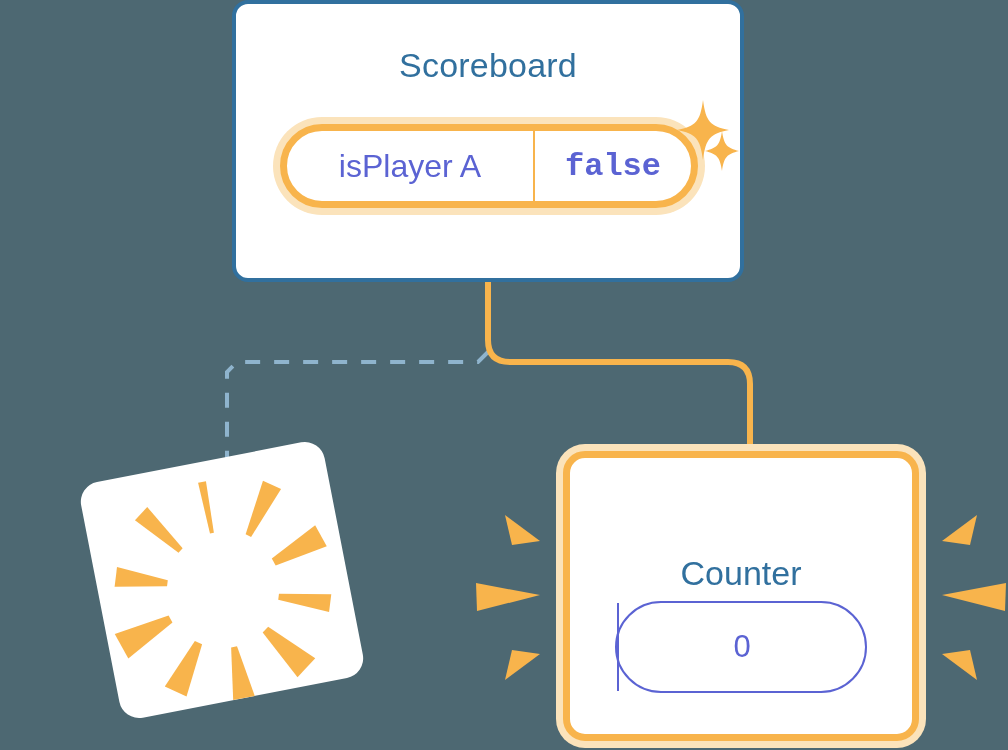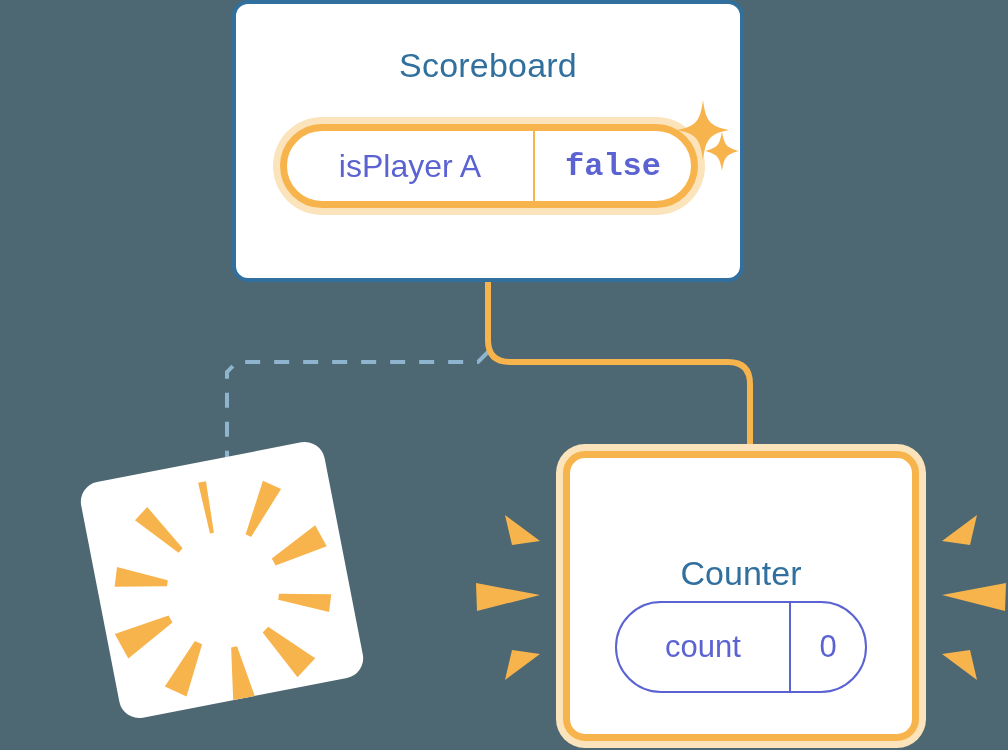--- a/index.html
+++ b/index.html
@@ -158,21 +158,20 @@
   </div>
 
   <svg class="layer svg-top" width="1008" height="750" viewBox="0 0 1008 750">
     <path d="M 703 100 C 706 122 710 126 729 130 C 710 134 706 138 703 160 C 700 138 696 134 677 130 C 696 126 700 122 703 100 Z" fill="#f8b44c"></path>
     <path d="M 722 131 C 724 145 727 148 739 151 C 727 154 724 157 722 171 C 720 157 717 154 705 151 C 717 148 720 145 722 131 Z" fill="#f8b44c"></path>
   </svg>
 
   <div class="counter">
     <div class="card-title">Counter</div>
     <div class="pill-blue">
-      <div class="pill-key">count</div>
       <div class="pill-div"></div>
       <div class="pill-val">0</div>
     </div>
   </div>
 
   <svg class="layer svg-rays" width="1008" height="750" viewBox="0 0 1008 750">
     <g fill="#f8b44c">
       <polygon points="505,515 540,541 512,545"></polygon>
       <polygon points="476,583 540,595 477,611"></polygon>
       <polygon points="505,680 540,654 512,650"></polygon>

